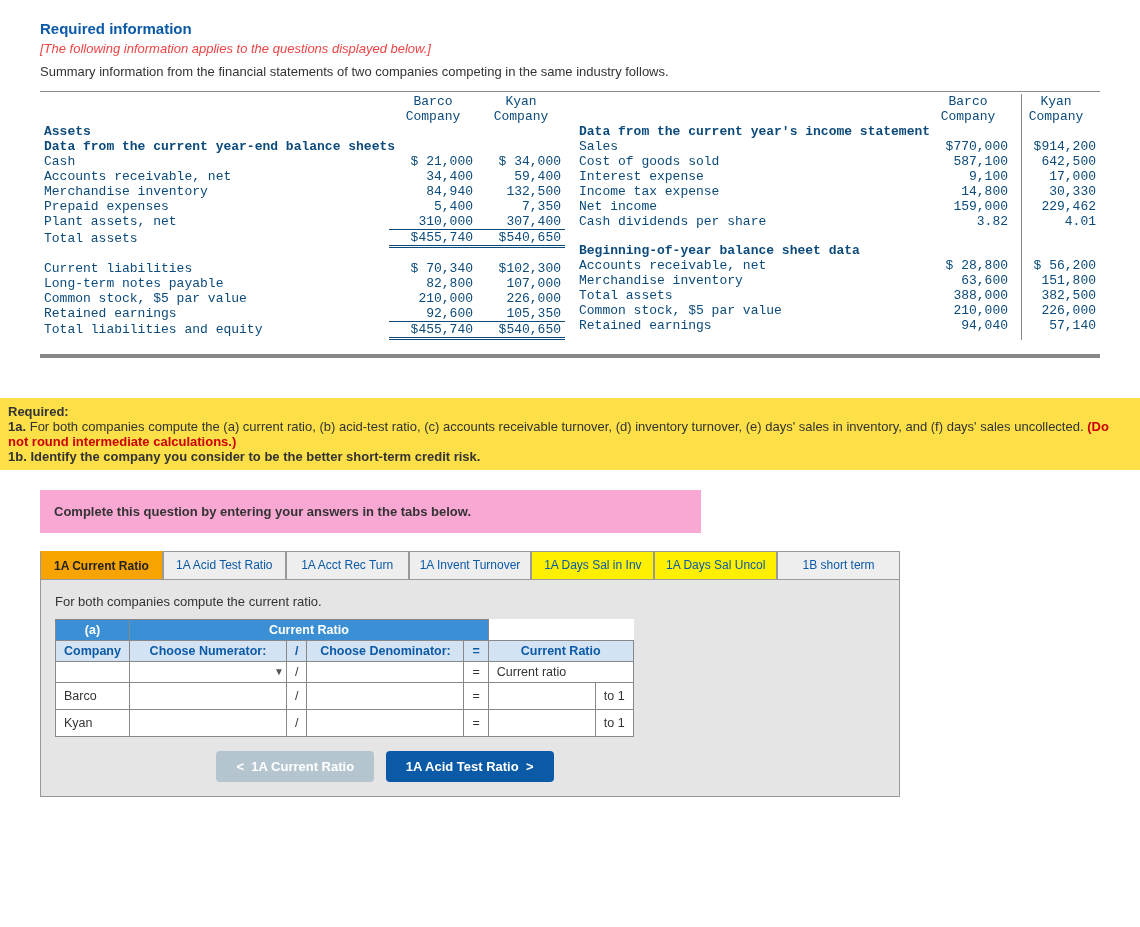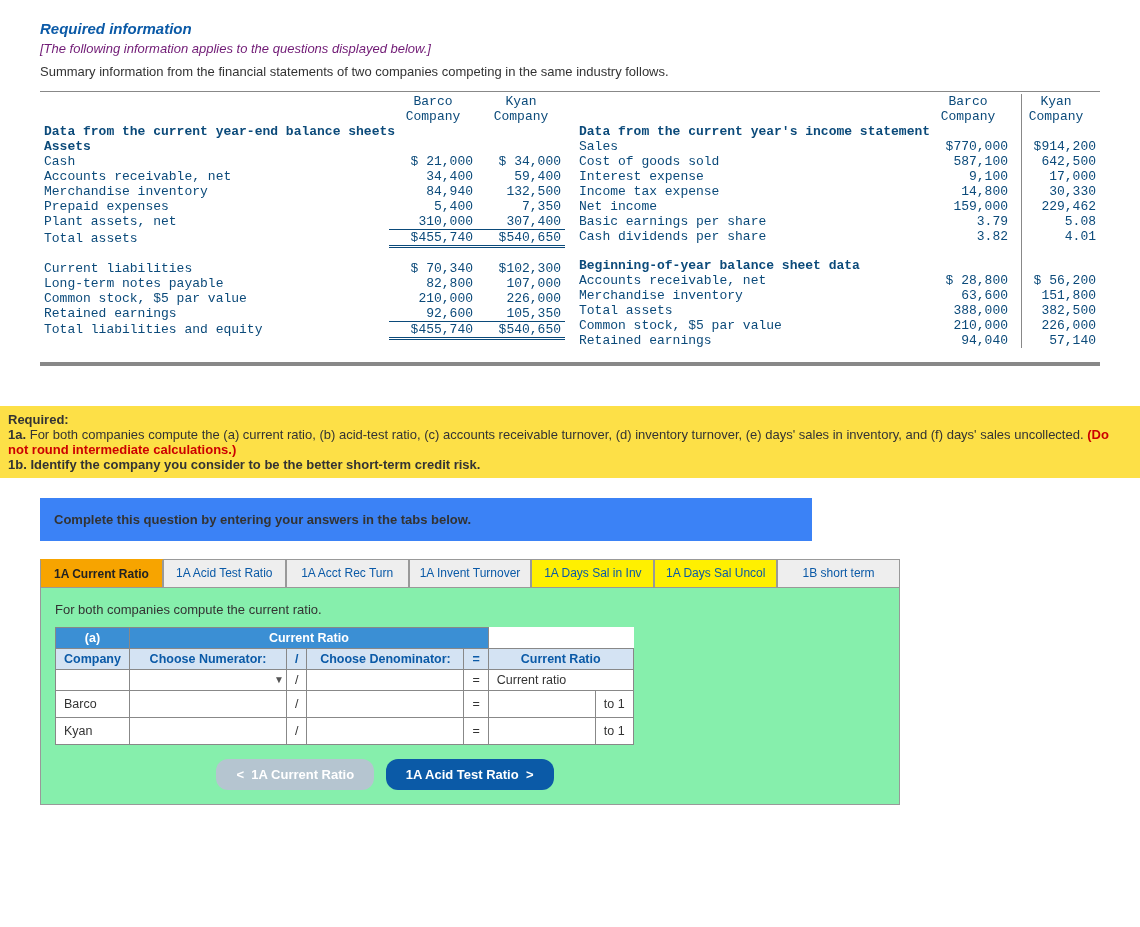--- a/index.html
+++ b/index.html
@@ -8,25 +8,24 @@
     color: #333;
     margin: 0;
     padding: 20px 40px;
     background: #fff;
   }
   .heading {
     color: #0b5aa7;
     font-weight: bold;
     font-size: 15px;
     margin-bottom: 4px;
-    font-style: italic;
   }
   .italic-sub {
     font-style: italic;
-    color: #701a75;
+    color: #ef4444;
     margin-bottom: 8px;
   }
   .summary-line {
     margin-bottom: 12px;
   }
   .fin-wrap {
     border-top: 1px solid #888;
     border-bottom: 4px solid #888;
     padding: 2px 0 14px 0;
     margin-bottom: 40px;
@@ -85,25 +84,25 @@
     position: relative;
   }
   .req-title {
     font-weight: bold;
   }
   .no-round {
     color: #c00;
     font-weight: bold;
   }
   .instruction {
-    background: #3b82f6;
+    background: #f9a8d4;
     padding: 14px;
     font-weight: bold;
     margin: 20px 8px 18px 0;
-    width: 772px;
+    width: 661px;
     box-sizing: border-box;
   }
   .tab-row {
     display: flex;
     width: 860px;
   }
   .tab {
     flex: 1;
     border: 1px solid #999;
     background: #eee;
@@ -122,21 +121,21 @@
   }
   .tab.hl {
     background: #fff000;
   }
   .tab-panel {
     border: 1px solid #999;
     border-top: none;
     padding: 14px;
     width: 860px;
     box-sizing: border-box;
-    background: #86efac;
+    background: #e5e5e5;
     font-size: 13px;
   }
   .answer-table {
     border-collapse: collapse;
     background: #fff;
     margin-top: 10px;
   }
   .answer-table th, .answer-table td {
     border: 1px solid #888;
     padding: 3px 8px;
@@ -174,21 +173,21 @@
     color: #555;
   }
   .nav-buttons {
     margin-top: 14px;
     text-align: center;
     width: 660px;
   }
   .nav-btn {
     display: inline-block;
     padding: 8px 20px;
-    border-radius: 12px;
+    border-radius: 4px;
     color: #fff;
     font-size: 13px;
     font-weight: bold;
     margin: 0 4px;
   }
   .nav-prev {
     background: #b5c5d0;
   }
   .nav-next {
     background: #0b5aa7;
@@ -206,26 +205,26 @@
 
 <div class="fin-col">
 <table class="fin mono">
 <tbody>
             <tr>
               <td></td>
               <td class="col-head"><span>Barco<br>Company</span></td>
               <td class="col-head"><span>Kyan<br>Company</span></td>
             </tr>
 <tr>
+              <td><b>Assets</b></td>
+              <td></td>
+              <td></td>
+            </tr>
+<tr>
               <td colspan="3"><b>Data from the current year-end balance sheets</b></td>
-            </tr>
-<tr>
-              <td><b>Assets</b></td>
-              <td></td>
-              <td></td>
             </tr>
 <tr>
               <td>Cash</td>
               <td class="num">$ 21,000</td>
               <td class="num">$ 34,000</td>
             </tr>
 <tr>
               <td>Accounts receivable, net</td>
               <td class="num">34,400</td>
               <td class="num">59,400</td>
@@ -311,25 +310,20 @@
             </tr>
 <tr>
               <td>Income tax expense</td>
               <td class="num">14,800</td>
               <td class="num">30,330</td>
             </tr>
 <tr>
               <td>Net income</td>
               <td class="num">159,000</td>
               <td class="num">229,462</td>
-            </tr>
-<tr>
-              <td>Basic earnings per share</td>
-              <td class="num">3.79</td>
-              <td class="num">5.08</td>
             </tr>
 <tr>
               <td>Cash dividends per share</td>
               <td class="num">3.82</td>
               <td class="num">4.01</td>
             </tr>
 <tr class="section-sp">
               <td colspan="3"></td>
             </tr>
 <tr>

